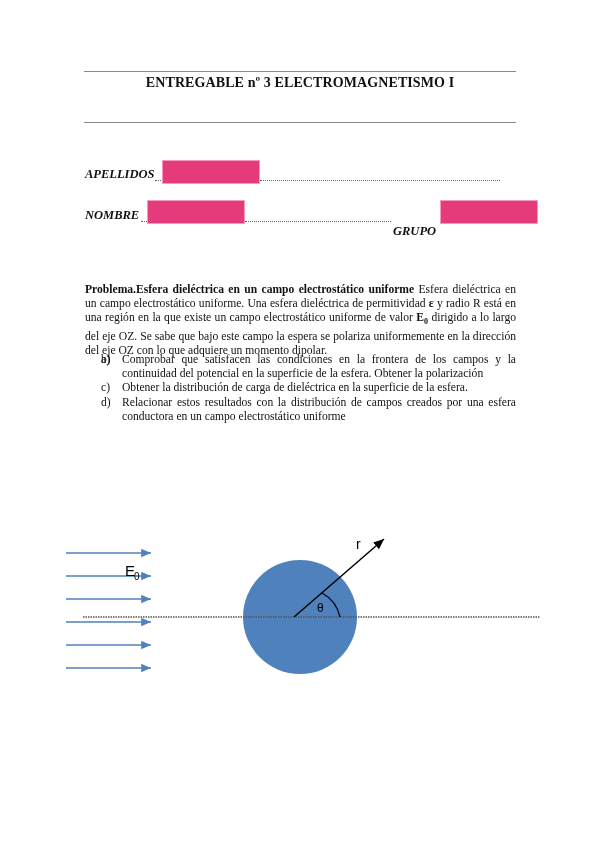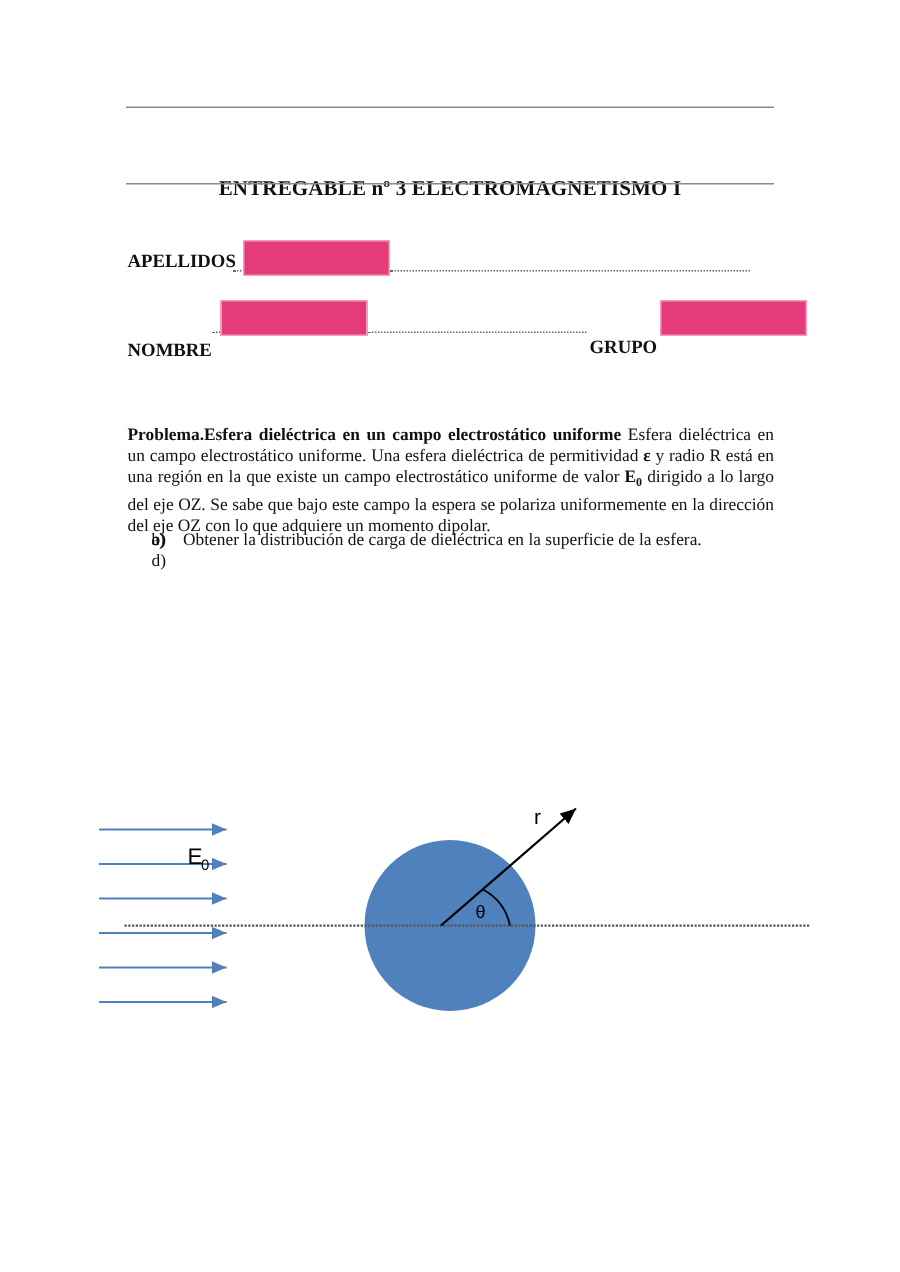--- a/index.html
+++ b/index.html
@@ -1,22 +1,22 @@
 <!DOCTYPE html>
 <html><head>
   <meta charset="utf-8">
   <style>
     html, body { margin: 0; padding: 0; background: #ffffff; }
     body { width: 600px; height: 848px; position: relative; overflow: hidden;
            font-family: "Liberation Serif", "DejaVu Serif", serif; color: #111; }
     .hr { position: absolute; left: 84px; width: 432px; height: 0; border-top: 1.5px solid #8a8a8a; }
     .title { position: absolute; left: 84px; width: 432px; top: 75px; text-align: center;
-             font-weight: bold; font-size: 14px; letter-spacing: 0.1px; margin-top: 44px; }
+             font-weight: bold; font-size: 14px; letter-spacing: 0.1px; }
     .field-row { position: absolute; left: 85px; font-weight: bold; font-size: 12.5px; height: 24px; }
-    .field-row span, .field-row div { position: absolute; }
+    .field-row span, .field-row div { position: absolute; font-style: italic; }
     .redact { background: #e63b7a; border: 1px solid #f59cbc; height: 22px; }
     .dots { border-bottom: 1.2px dotted #666; height: 0; }
     .para { position: absolute; left: 85px; width: 431px; top: 283px; font-size: 11.6px;
             line-height: 14.2px; text-align: justify; }
     .para b { font-weight: bold; }
     .list { position: absolute; left: 85px; width: 431px; top: 353px; font-size: 11.6px; line-height: 14.2px; margin:0; padding:0; list-style:none; }
     .list li { position: relative; padding-left: 37px; text-align: justify; }
     .list li .marker { position: absolute; left: 16px; top: 0; }
     svg { position: absolute; left: 0; top: 0; }
   </style>
@@ -28,35 +28,35 @@
 <div class="hr" style="top:122px;"></div>
 
 <div class="field-row" style="top:163px;width:420px;">
   <span style="left:0;top:4px;">APELLIDOS</span>
   <div class="dots" style="left:70px;top:17px;width:8px;"></div>
   <div class="redact" style="left:77px;top:-3px;width:96px;"></div>
   <div class="dots" style="left:175px;top:17px;width:240px;"></div>
 </div>
 
 <div class="field-row" style="top:204px;width:460px;">
-  <span style="left:0;top:22px;">NOMBRE</span>
+  <span style="left:0;top:4px;">NOMBRE</span>
   <div class="dots" style="left:56px;top:17px;width:6px;"></div>
   <div class="redact" style="left:62px;top:-4px;width:96px;"></div>
   <div class="dots" style="left:160px;top:17px;width:146px;"></div>
   <span style="left:308px;top:20px;">GRUPO</span>
   <div class="redact" style="left:355px;top:-4px;width:96px;"></div>
 </div>
 
 <div class="para"><b>Problema.Esfera dieléctrica en un campo electrostático uniforme</b><span> Esfera dieléctrica en un campo electrostático uniforme. Una esfera dieléctrica de permitividad </span><b>ε</b><span> y radio R está en una región en la que existe un campo electrostático uniforme de valor </span><b><span>E</span><sub style="font-size:8px;">0</sub></b><span> dirigido a lo largo del eje OZ. Se sabe que bajo este campo  la espera se polariza uniformemente en la dirección del eje OZ con lo que adquiere un momento dipolar.</span></div>
 
 <ul class="list">
   <li><span class="marker">a)</span></li>
-  <li><span class="marker">b)</span></li>
+  <li><span class="marker">b)</span><span>Comprobar que satisfacen las condiciones en la frontera de los campos y la continuidad del potencial en la superficie de la esfera. Obtener la polarización</span></li>
   <li><span class="marker">c)</span><span>Obtener la distribución de carga de dieléctrica en la superficie de la esfera.</span></li>
-  <li><span class="marker">d)</span></li>
+  <li><span class="marker">d)</span><span>Relacionar estos resultados con la distribución de campos creados por una esfera conductora en un campo electrostático uniforme</span></li>
 </ul>
 
 <svg width="600" height="848">
   <defs>
     <marker id="blueHead" markerWidth="8" markerHeight="8" refX="7" refY="3" orient="auto">
       <path d="M0,0 L7,3 L0,6 Z" fill="#4f81bd"></path>
     </marker>
     <marker id="blackHead" markerWidth="8" markerHeight="8" refX="7" refY="3" orient="auto">
       <path d="M0,0 L7,3 L0,6 Z" fill="#000"></path>
     </marker>

